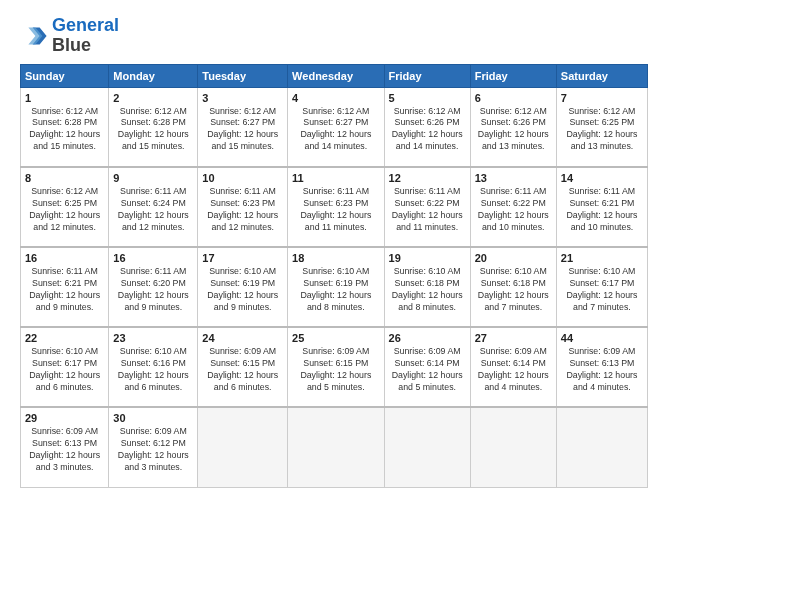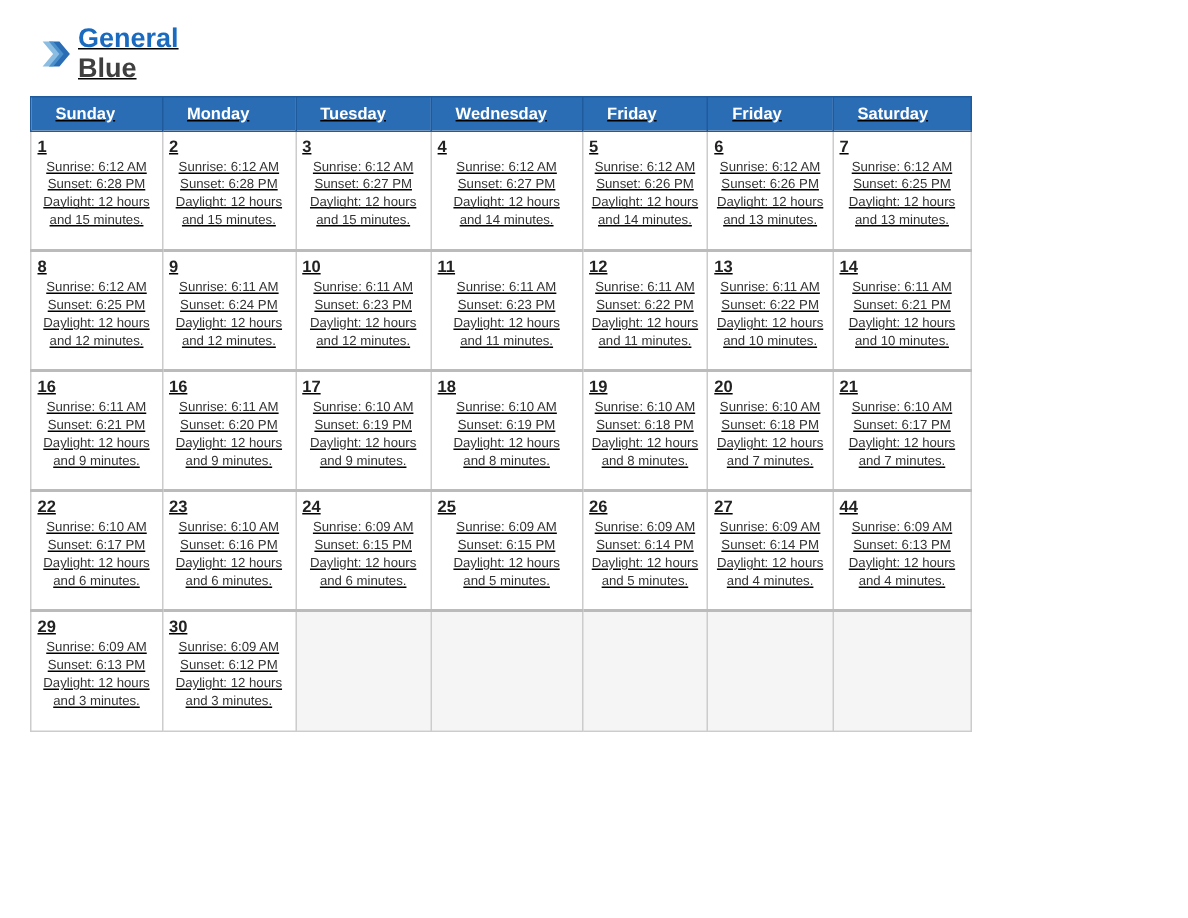--- a/index.html
+++ b/index.html
@@ -7,21 +7,20 @@
       width: 792px;
       height: 612px;
       font-family: Arial, sans-serif;
       background: #fff;
       overflow: hidden;
     }
     .page {
       width: 668px;
       height: 612px;
       padding: 16px 20px 10px 20px;
-      text-decoration: underline;
     }
     .header {
       display: flex;
       justify-content: space-between;
       align-items: flex-start;
       margin-bottom: 8px;
     }
     .logo {
       display: flex;
       align-items: center;
@@ -54,21 +53,21 @@
       color: #555;
     }
     .calendar {
       width: 100%;
       border-collapse: collapse;
       font-size: 9.5px;
     }
     .calendar th {
       background: #2a6db5;
       color: #fff;
-      padding: 5px 16px;
+      padding: 5px 4px;
       text-align: left;
       font-size: 11px;
       font-weight: bold;
       border: 1px solid #1e5a9c;
     }
     .calendar td {
       border: 1px solid #ccc;
       vertical-align: top;
       padding: 4px 4px 4px 4px;
       height: 80px;

